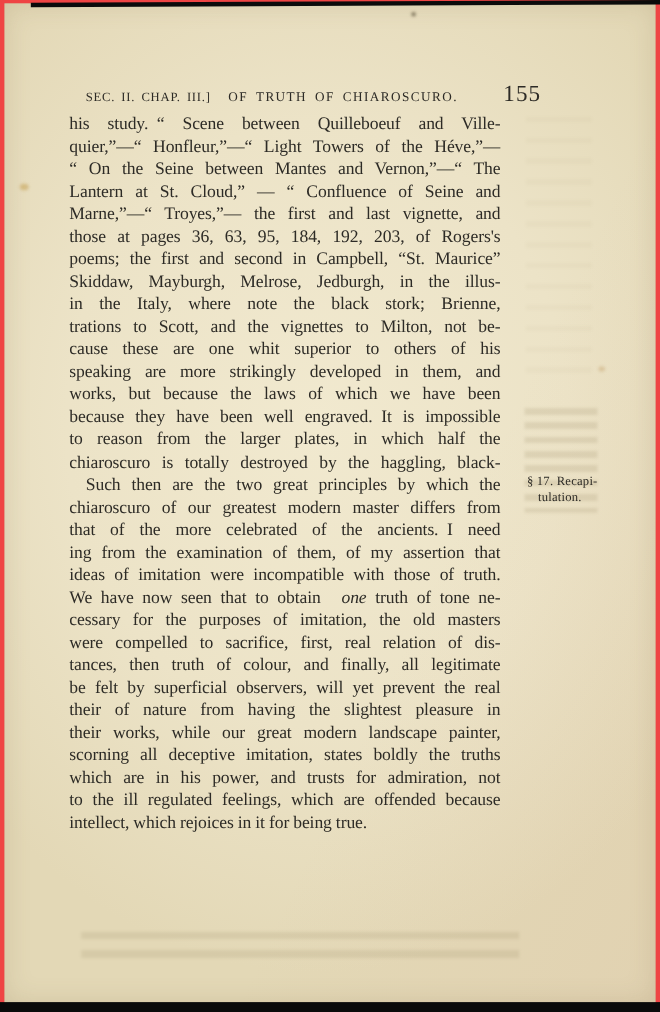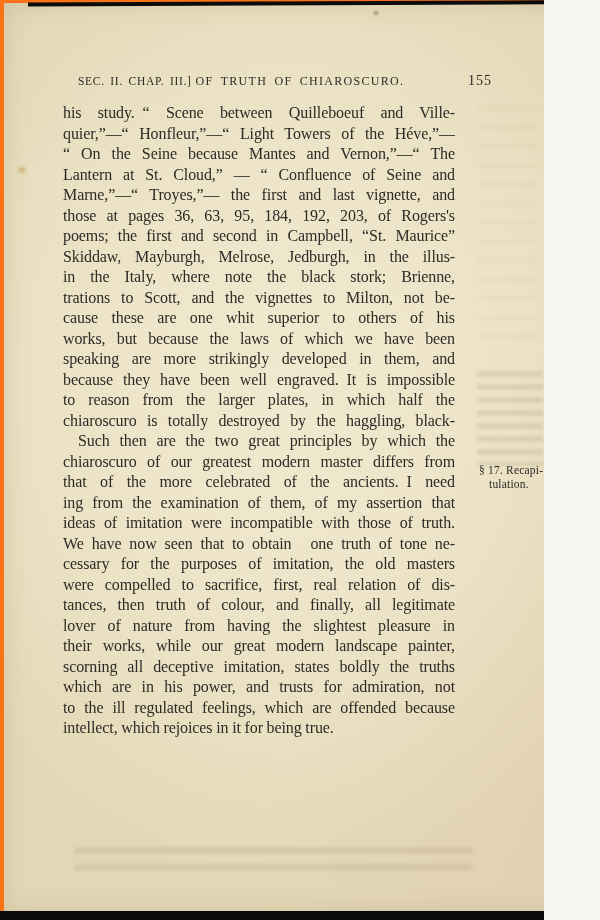--- a/index.html
+++ b/index.html
@@ -1,47 +1,47 @@
 <!DOCTYPE html>
 <html><head>
 <meta charset="utf-8">
 <style>
   html,body{margin:0;padding:0;background:#f7f6f2;}
-  #stage{position:relative;width:544px;height:920px;overflow:hidden;background:#f97316;
+  #stage{position:relative;width:600px;height:920px;overflow:hidden;background:#ef4444;
          font-family:"Liberation Serif", serif;}
   
   .edge-top{position:absolute;left:28px;top:0;width:572px;height:4px;background:#0b0b0b;
             transform:rotate(-0.25deg);transform-origin:right top;}
   .edge-bottom{position:absolute;left:0;top:911px;width:600px;height:9px;background:#0a0a0a;}
   
   #paper{position:absolute;left:4px;top:3px;width:592px;height:909px;
          background:
            linear-gradient(115deg, rgba(0,0,0,0) 62%, rgba(208,156,134,0.10) 100%),
            radial-gradient(ellipse 70% 55% at 48% 42%, #f1e9cf 0%, #ece3c7 55%, #e3d8b6 100%);
          box-shadow: inset 0 0 24px rgba(120,100,60,0.18);}
   .spot{position:absolute;border-radius:50%;filter:blur(1.5px);}
   .spot.s1{left:14px;top:164px;width:8px;height:6px;background:rgba(196,160,82,0.55);}
   .spot.s2{left:370px;top:8px;width:4px;height:4px;background:rgba(60,50,30,0.55);}
   .spot.s3{left:540px;top:330px;width:6px;height:5px;background:rgba(190,150,90,0.35);}
   
   #header{position:absolute;left:78px;top:73px;width:414px;display:flex;align-items:baseline;
           color:#2d2b26;}
   #header .sec{font-size:11.5px;letter-spacing:0.7px;word-spacing:2px;white-space:nowrap;}
-  #header .title{font-size:12px;letter-spacing:1.3px;word-spacing:3px;margin-left:4px;white-space:nowrap;}
-  #header .folio{margin-left:auto;font-size:14px;letter-spacing:1px;}
+  #header .title{font-size:12px;letter-spacing:1.3px;word-spacing:3px;margin-left:16px;white-space:nowrap;}
+  #header .folio{margin-left:auto;font-size:21px;letter-spacing:1px;}
   
   #body-text{position:absolute;left:63px;top:103px;width:392px;color:#2d2b26;
              font-size:16px;letter-spacing:-0.1px;word-spacing:-0.2px;}
   .line{height:20.5px;line-height:20.5px;overflow:hidden;
         text-align:justify;text-align-last:justify;}
   .line.last{text-align-last:left;}
   .line.indent{text-indent:15px;}
-  .it{margin-left:11px;}
+  .it{font-style:italic;margin-left:11px;}
   
-  #margin-note{position:absolute;left:479px;top:464px;width:84px;color:#2d2b26;
+  #margin-note{position:absolute;left:479px;top:432px;width:84px;color:#2d2b26;
                font-size:11.5px;line-height:13.5px;letter-spacing:0.2px;}
   #margin-note .mn2{padding-left:10px;}
   
   .bleed{position:absolute;filter:blur(1.4px);opacity:0.5;}
   #bleed-margin{left:477px;top:368px;width:66px;height:98px;
       background:repeating-linear-gradient(to bottom, rgba(0,0,0,0) 0 3px,
                  rgba(128,112,72,0.30) 3px 9px, rgba(0,0,0,0) 9px 13px);}
   #bleed-bottom{left:74px;top:843px;width:398px;height:34px;
       background:repeating-linear-gradient(to bottom, rgba(0,0,0,0) 0 4px,
                  rgba(128,112,72,0.26) 4px 11px, rgba(0,0,0,0) 11px 17px);}
@@ -65,44 +65,45 @@
 
   <div id="header">
     <span class="sec">SEC. II. CHAP. III.]</span>
     <span class="title">OF TRUTH OF CHIAROSCURO.</span>
     <span class="folio">155</span>
   </div>
 
   <div id="body-text">
       <div class="line">his study. “ Scene between Quilleboeuf and Ville-</div>
       <div class="line">quier,”—“ Honfleur,”—“ Light Towers of the Héve,”—</div>
-      <div class="line">“ On the Seine because Mantes and Vernon,”—“ The</div>
+      <div class="line">“ On the Seine between Mantes and Vernon,”—“ The</div>
       <div class="line">Lantern at St. Cloud,” — “ Confluence of Seine and</div>
       <div class="line">Marne,”—“ Troyes,”— the first and last vignette, and</div>
       <div class="line">those at pages 36, 63, 95, 184, 192, 203, of Rogers's</div>
       <div class="line">poems; the first and second in Campbell, “St. Maurice”</div>
       <div class="line">Skiddaw, Mayburgh, Melrose, Jedburgh, in the illus-</div>
       <div class="line">in the Italy, where note the black stork; Brienne,</div>
       <div class="line">trations to Scott, and the vignettes to Milton, not be-</div>
       <div class="line">cause these are one whit superior to others of his</div>
+      <div class="line">speaking are more strikingly developed in them, and</div>
       <div class="line">works, but because the laws of which we have been</div>
-      <div class="line">speaking are more strikingly developed in them, and</div>
       <div class="line">because they have been well engraved. It is impossible</div>
       <div class="line">to reason from the larger plates, in which half the</div>
       <div class="line">chiaroscuro is totally destroyed by the haggling, black-</div>
       <div class="line indent">Such then are the two great principles by which the</div>
       <div class="line">chiaroscuro of our greatest modern master differs from</div>
       <div class="line">that of the more celebrated of the ancients. I need</div>
       <div class="line">ing from the examination of them, of my assertion that</div>
       <div class="line">ideas of imitation were incompatible with those of truth.</div>
       <div class="line"><span class="">We have now seen that to obtain </span><span class="it">one</span><span class=""> truth of tone ne-</span></div>
       <div class="line">cessary for the purposes of imitation, the old masters</div>
       <div class="line">were compelled to sacrifice, first, real relation of dis-</div>
       <div class="line">tances, then truth of colour, and finally, all legitimate</div>
-      <div class="line">lover of nature from having the slightest pleasure in</div>
+      <div class="line">be felt by superficial observers, will yet prevent the real</div>
+      <div class="line">their of nature from having the slightest pleasure in</div>
       <div class="line">their works, while our great modern landscape painter,</div>
       <div class="line">scorning all deceptive imitation, states boldly the truths</div>
       <div class="line">which are in his power, and trusts for admiration, not</div>
       <div class="line">to the ill regulated feelings, which are offended because</div>
       <div class="line last">intellect, which rejoices in it for being true.</div>
     </div>
 
   <div id="margin-note">
     <div class="mn1">§ 17. Recapi-</div>
     <div class="mn2">tulation.</div>

